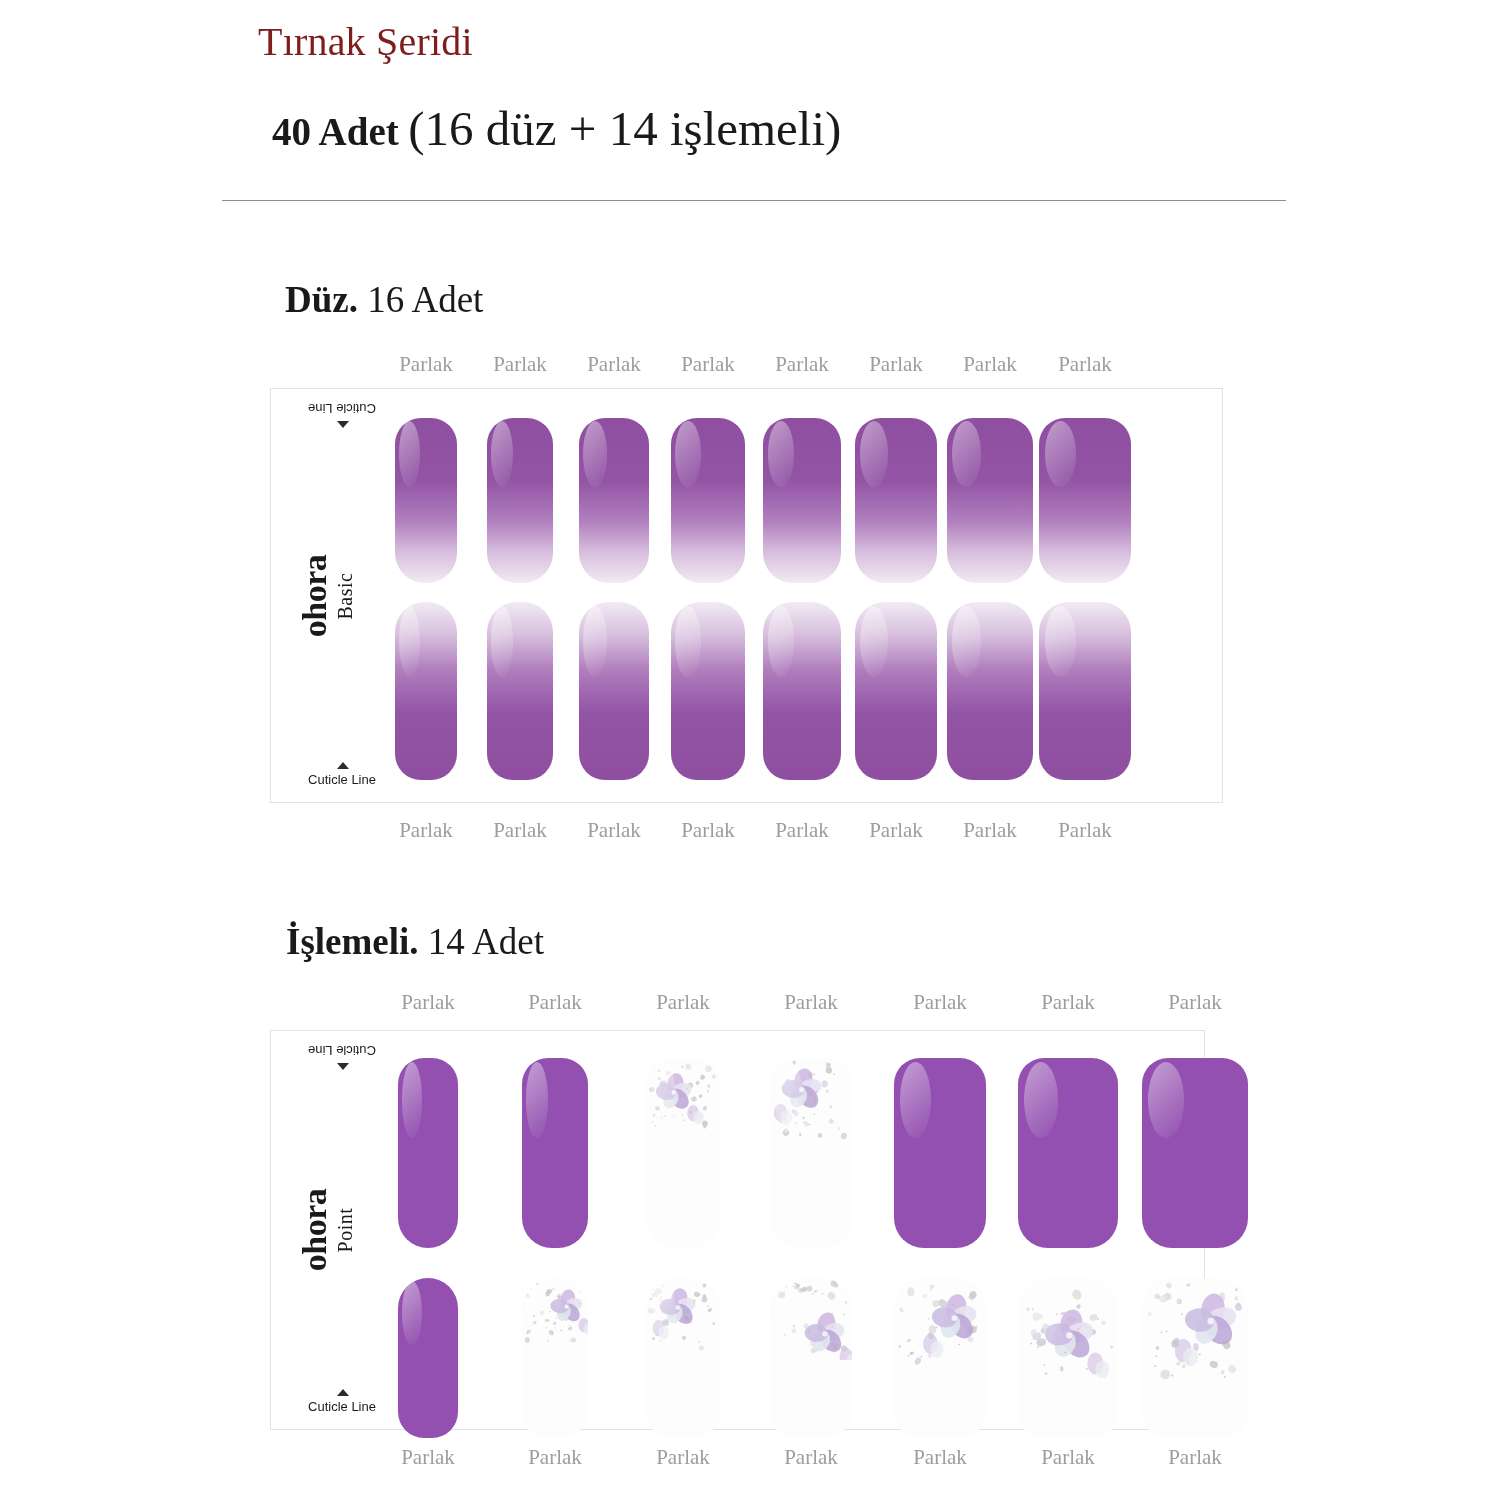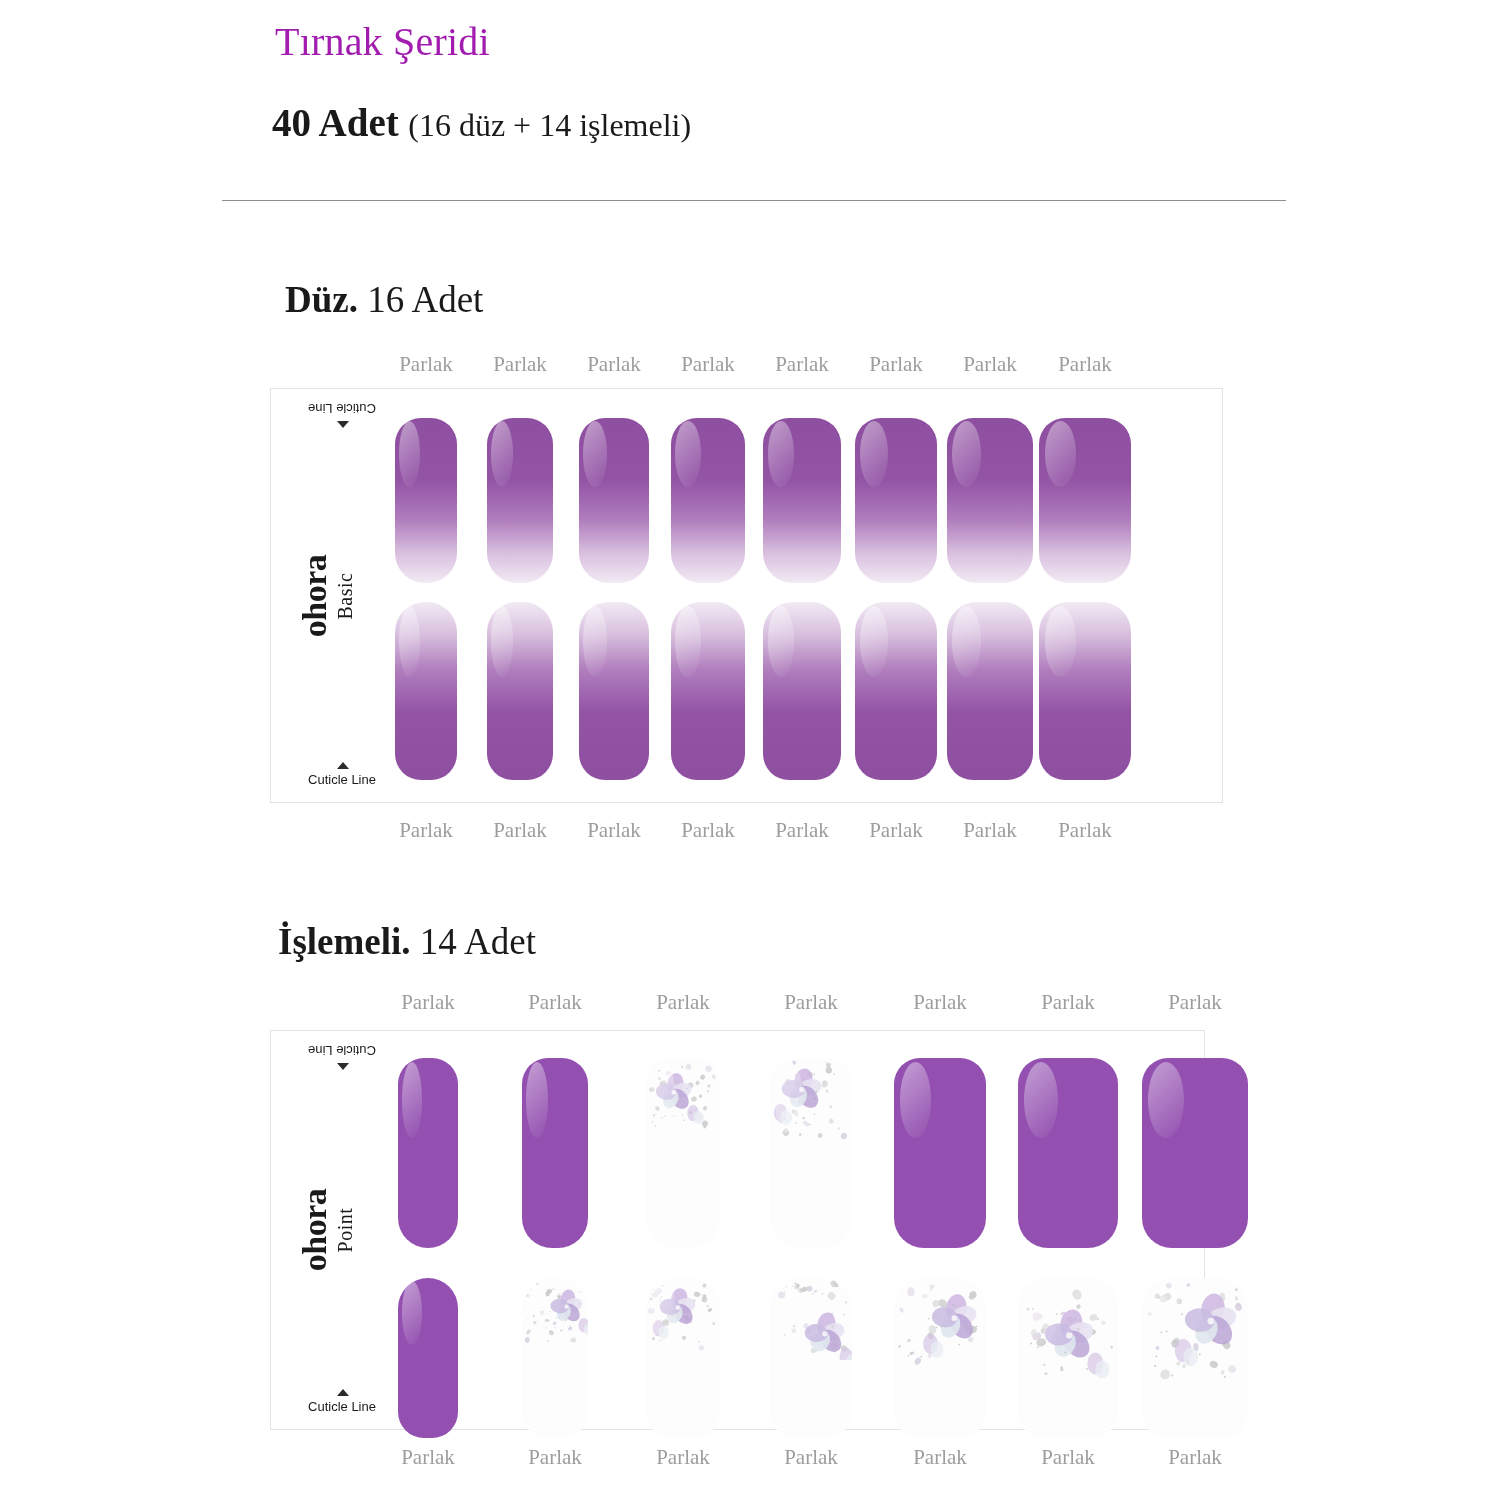--- a/index.html
+++ b/index.html
@@ -18,41 +18,41 @@
 
   .page {
     position: relative;
     width: 1506px;
     height: 1512px;
   }
 
   
   .title-main {
     position: absolute;
-    left: 275px;
+    left: 258px;
     top: 18px;
     font-size: 40px;
     font-family: "Liberation Serif", serif;
-    color: #a21caf;
+    color: #7f1d1d;
     letter-spacing: 0.2px;
   }
   .title-count {
     position: absolute;
     left: 272px;
     top: 100px;
     font-size: 38px;
     white-space: nowrap;
   }
   .title-count .bold {
     font-weight: bold;
     font-size: 39px;
   }
   .title-count .rest {
     font-weight: normal;
-    font-size: 32px;
+    font-size: 49px;
   }
   .divider {
     position: absolute;
     left: 222px;
     top: 200px;
     width: 1064px;
     height: 1px;
     background: #8e8e8e;
   }
 
@@ -63,21 +63,21 @@
     white-space: nowrap;
     margin-top: 20px;
   }
   .section-head .bold {
     font-weight: bold;
   }
   .section-head .norm {
     font-weight: normal;
   }
   #head-plain { left: 285px; top: 258px; }
-  #head-point { left: 278px; top: 900px; }
+  #head-point { left: 286px; top: 900px; }
 
   
   .sheet {
     position: absolute;
     background: #ffffff;
     border: 1px solid #e2e2e2;
     box-sizing: border-box;
   }
   #sheet-basic {
     left: 270px;

